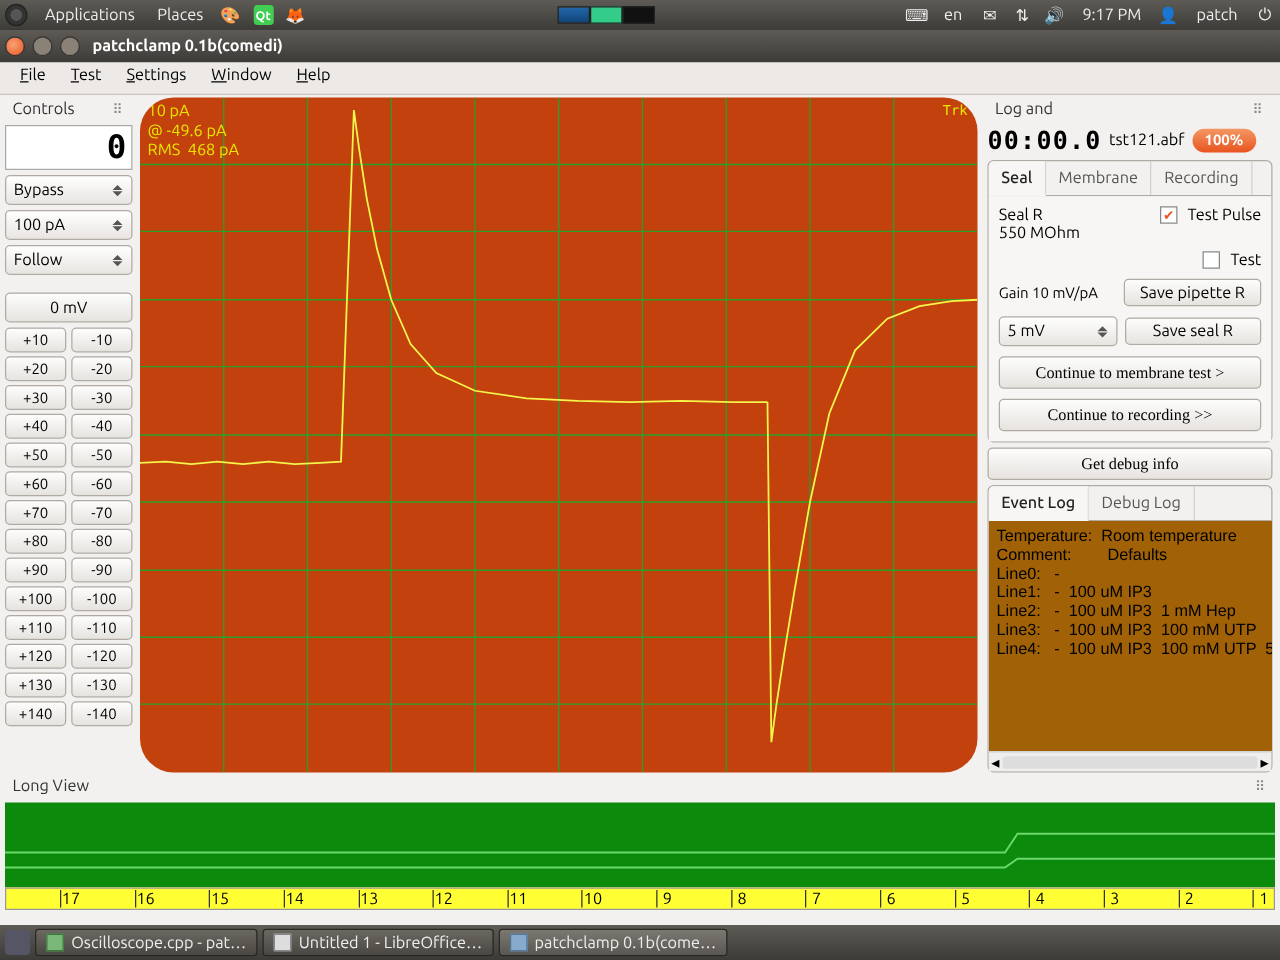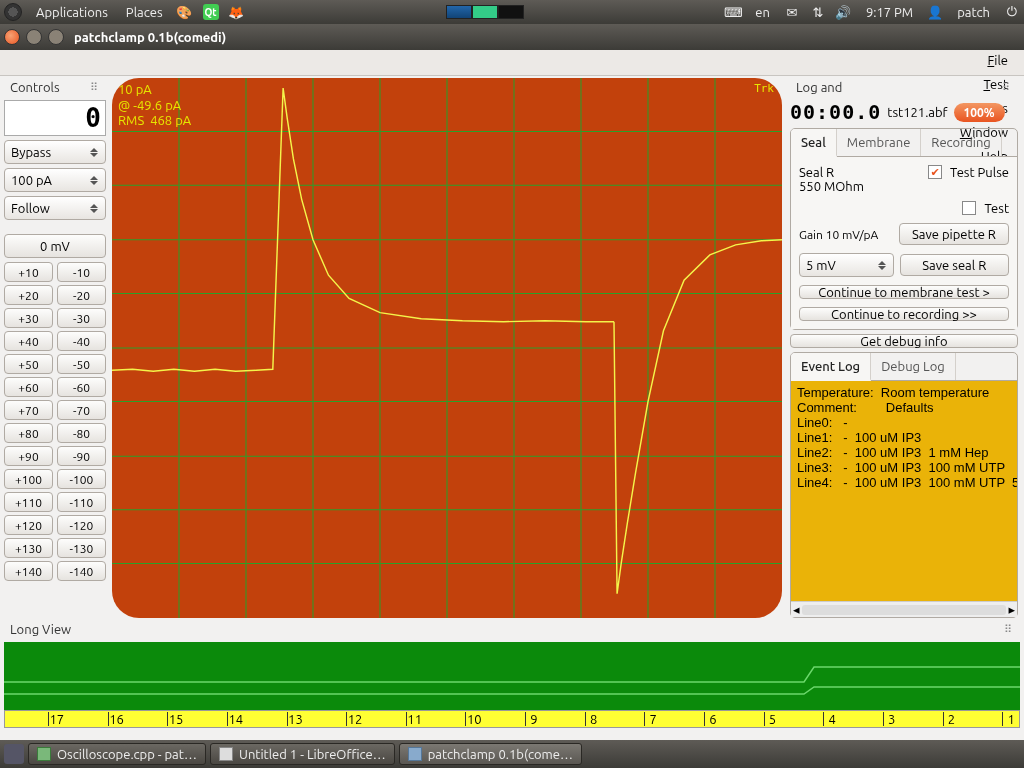--- a/index.html
+++ b/index.html
@@ -8,55 +8,55 @@
 .topbar .spacer { flex: 1; }
 .tb-item { display: flex; align-items: center; gap: 4px; padding: 0 4px; cursor: pointer; }
 .tb-icon { width: 16px; height: 16px; display: inline-flex; align-items: center; justify-content: center; }
 .ubuntu-logo { width: 18px; height: 18px; border-radius: 50%; background: radial-gradient(circle at 50% 50%, #555 40%, #333 42%); border:1px solid #222;}
 .indicator-strip { display:flex; gap:0; }
 .ind { width:26px; height:14px; border:1px solid #222; }
 .win-titlebar { height: 26px; background: linear-gradient(#5e5b56,#3c3b37); display: flex; align-items: center; padding: 0 4px; gap: 6px; }
 .win-btn { width: 16px; height: 16px; border-radius: 50%; border:1px solid #333; background:#8a8276; display:inline-block; }
 .win-btn.close { background: radial-gradient(circle at 40% 40%, #f7a274, #e95420); }
 .win-title { color: #fff; font-weight: bold; margin-left: 4px; }
-.menubar { height: 26px; background: #ece9e6; border-bottom: 1px solid #c8c5c1; display:flex; align-items:flex-end; padding: 0 8px; gap: 4px; flex-direction: column;}
+.menubar { height: 26px; background: #ece9e6; border-bottom: 1px solid #c8c5c1; display:flex; align-items:flex-start; padding: 0 8px; gap: 4px;}
 .menubar .mi { padding: 3px 8px; cursor:pointer; }
 .underline::first-letter { text-decoration: underline; }
 .main { display:flex; height: 544px; }
 .panel-header { display:flex; align-items:center; justify-content:space-between; padding:2px 6px; color:#333; }
 .panel-header .dots { font-size:11px; color:#888; letter-spacing:2px; }
 .controls { width: 110px; padding: 2px 4px; display:flex; flex-direction:column; gap:4px; }
 .digit-display { height:36px; border:1px solid #aaa; background:#fff; display:flex; align-items:center; justify-content:flex-end; padding-right:4px; font-family:"DejaVu Sans Mono",monospace; font-size:26px; font-weight:bold;}
 .combo { height:24px; border:1px solid #b0aaa3; border-radius:4px; background:linear-gradient(#fff,#e8e5e1); display:flex; align-items:center; justify-content:space-between; padding:0 6px; cursor:pointer;}
 .combo .arr { width:10px; display:flex; flex-direction:column; gap:1px; align-items:center;}
 .arr-up { width:0;height:0;border-left:4px solid transparent;border-right:4px solid transparent;border-bottom:4px solid #555;}
 .arr-dn { width:0;height:0;border-left:4px solid transparent;border-right:4px solid transparent;border-top:4px solid #555;}
 .btn { height:22px; border:1px solid #b0aaa3; border-radius:4px; background:linear-gradient(#fdfdfc,#e6e3df); display:flex;align-items:center;justify-content:center; cursor:pointer; padding:0 6px;}
-.btn-wide { width:100%; height:14px; }
+.btn-wide { width:100%; height:26px;font-family:Liberation Serif, serif; }
 .pairgrid { display:grid; grid-template-columns:1fr 1fr; gap:3px 4px; }
 .pairgrid .btn { height:20px; font-size:12px; }
 .scope-wrap { flex:1; padding:2px; }
 .scope { width:100%; height:100%; background:#c2410c; position:relative; overflow:hidden;border-radius:27px; }
 .scope .grid line { stroke:#2aa02a; stroke-width:1;}
 .scope-label { position:absolute; top:4px; left:6px; color:#e6e600; font-family:monospace; font-size:11px; line-height:1.2; white-space:pre;}
 .scope-trk { position:absolute; top:4px; right:8px; color:#e6e600; font-size:11px; font-family:monospace;}
 .rightpanel { width:240px; padding:2px 6px; display:flex; flex-direction:column; gap:4px; overflow:hidden;}
 .timer-row { display:flex; align-items:center; gap:6px; }
 .timer { font-family:"DejaVu Sans Mono",monospace; font-size:20px; font-weight:bold; letter-spacing:1px;}
 .pct-badge { background:linear-gradient(#f39762,#e95420); color:#fff; padding:3px 10px; border-radius:10px; font-weight:bold; font-size:12px;text-align:right;}
 .tabs { border:1px solid #b0aaa3; border-radius:5px; display:flex; flex-direction:column; }
 .tabbar { display:flex; border-bottom:1px solid #b0aaa3;}
 .tab { padding:6px 10px; cursor:pointer; border-right:1px solid #d4d0cb; color:#555;}
 .tab.active { background:#f7f6f4; color:#222; font-weight:500; border-bottom:2px solid #f7f6f4; margin-bottom:-1px; border-top-left-radius:4px;}
 .tab-body { padding:8px; display:flex; flex-direction:column; gap:8px; background:#f7f6f4;}
 .row { display:flex; align-items:center; gap:8px;}
 .checkbox { width:14px; height:14px; border:1px solid #888; background:#fff; display:inline-flex;align-items:center;justify-content:center; font-size:11px; color:#e95420;}
 .gain-combo-row { display:flex; gap:6px; align-items:center;}
 .debuglog { border:1px solid #b0aaa3; border-radius:5px; flex:1; display:flex; flex-direction:column; min-height:0;}
-.logbody { padding:4px 6px; font-size:11px; overflow:auto; flex:1; background:#eab308;}
+.logbody { padding:4px 6px; font-size:11px; overflow:auto; flex:1; background:#a16207;}
 .logbody .ln { white-space:pre; font-family:sans-serif;}
 .scrollbar-h { height:16px; border-top:1px solid #ccc; background:#eee; display:flex;align-items:center;justify-content:space-between;padding:0 2px;}
 .longview { height:120px; padding:0 4px;}
 .lv-scope { height:68px; background:#0b8a0b; position:relative; margin-top:4px; overflow:hidden;}
 .lv-ruler { height:18px; background:#ffff33; display:flex; font-size:10px; font-family:monospace; align-items:center; position:relative; border:1px solid #999;}
 .lv-ruler span { flex:1; text-align:center; border-left:1px solid #333;margin-left:43px;}
 .taskbar { position:absolute; bottom:0; left:0; right:0; height:28px; background:linear-gradient(#5e5b56,#3c3b37); display:flex; align-items:center; padding:0 4px; gap:4px;}
 .task { height:22px; background:linear-gradient(#6b6862,#4a4742); border:1px solid #2a2824; border-radius:3px; color:#eee; display:flex; align-items:center; gap:6px; padding:0 8px; font-size:12px; cursor:pointer; max-width:210px;}
 .task.active { background:linear-gradient(#7b7872,#5a5752);}
 .icon-sq { width:14px;height:14px;background:#7ab87a;border:1px solid #3a7a3a;}

